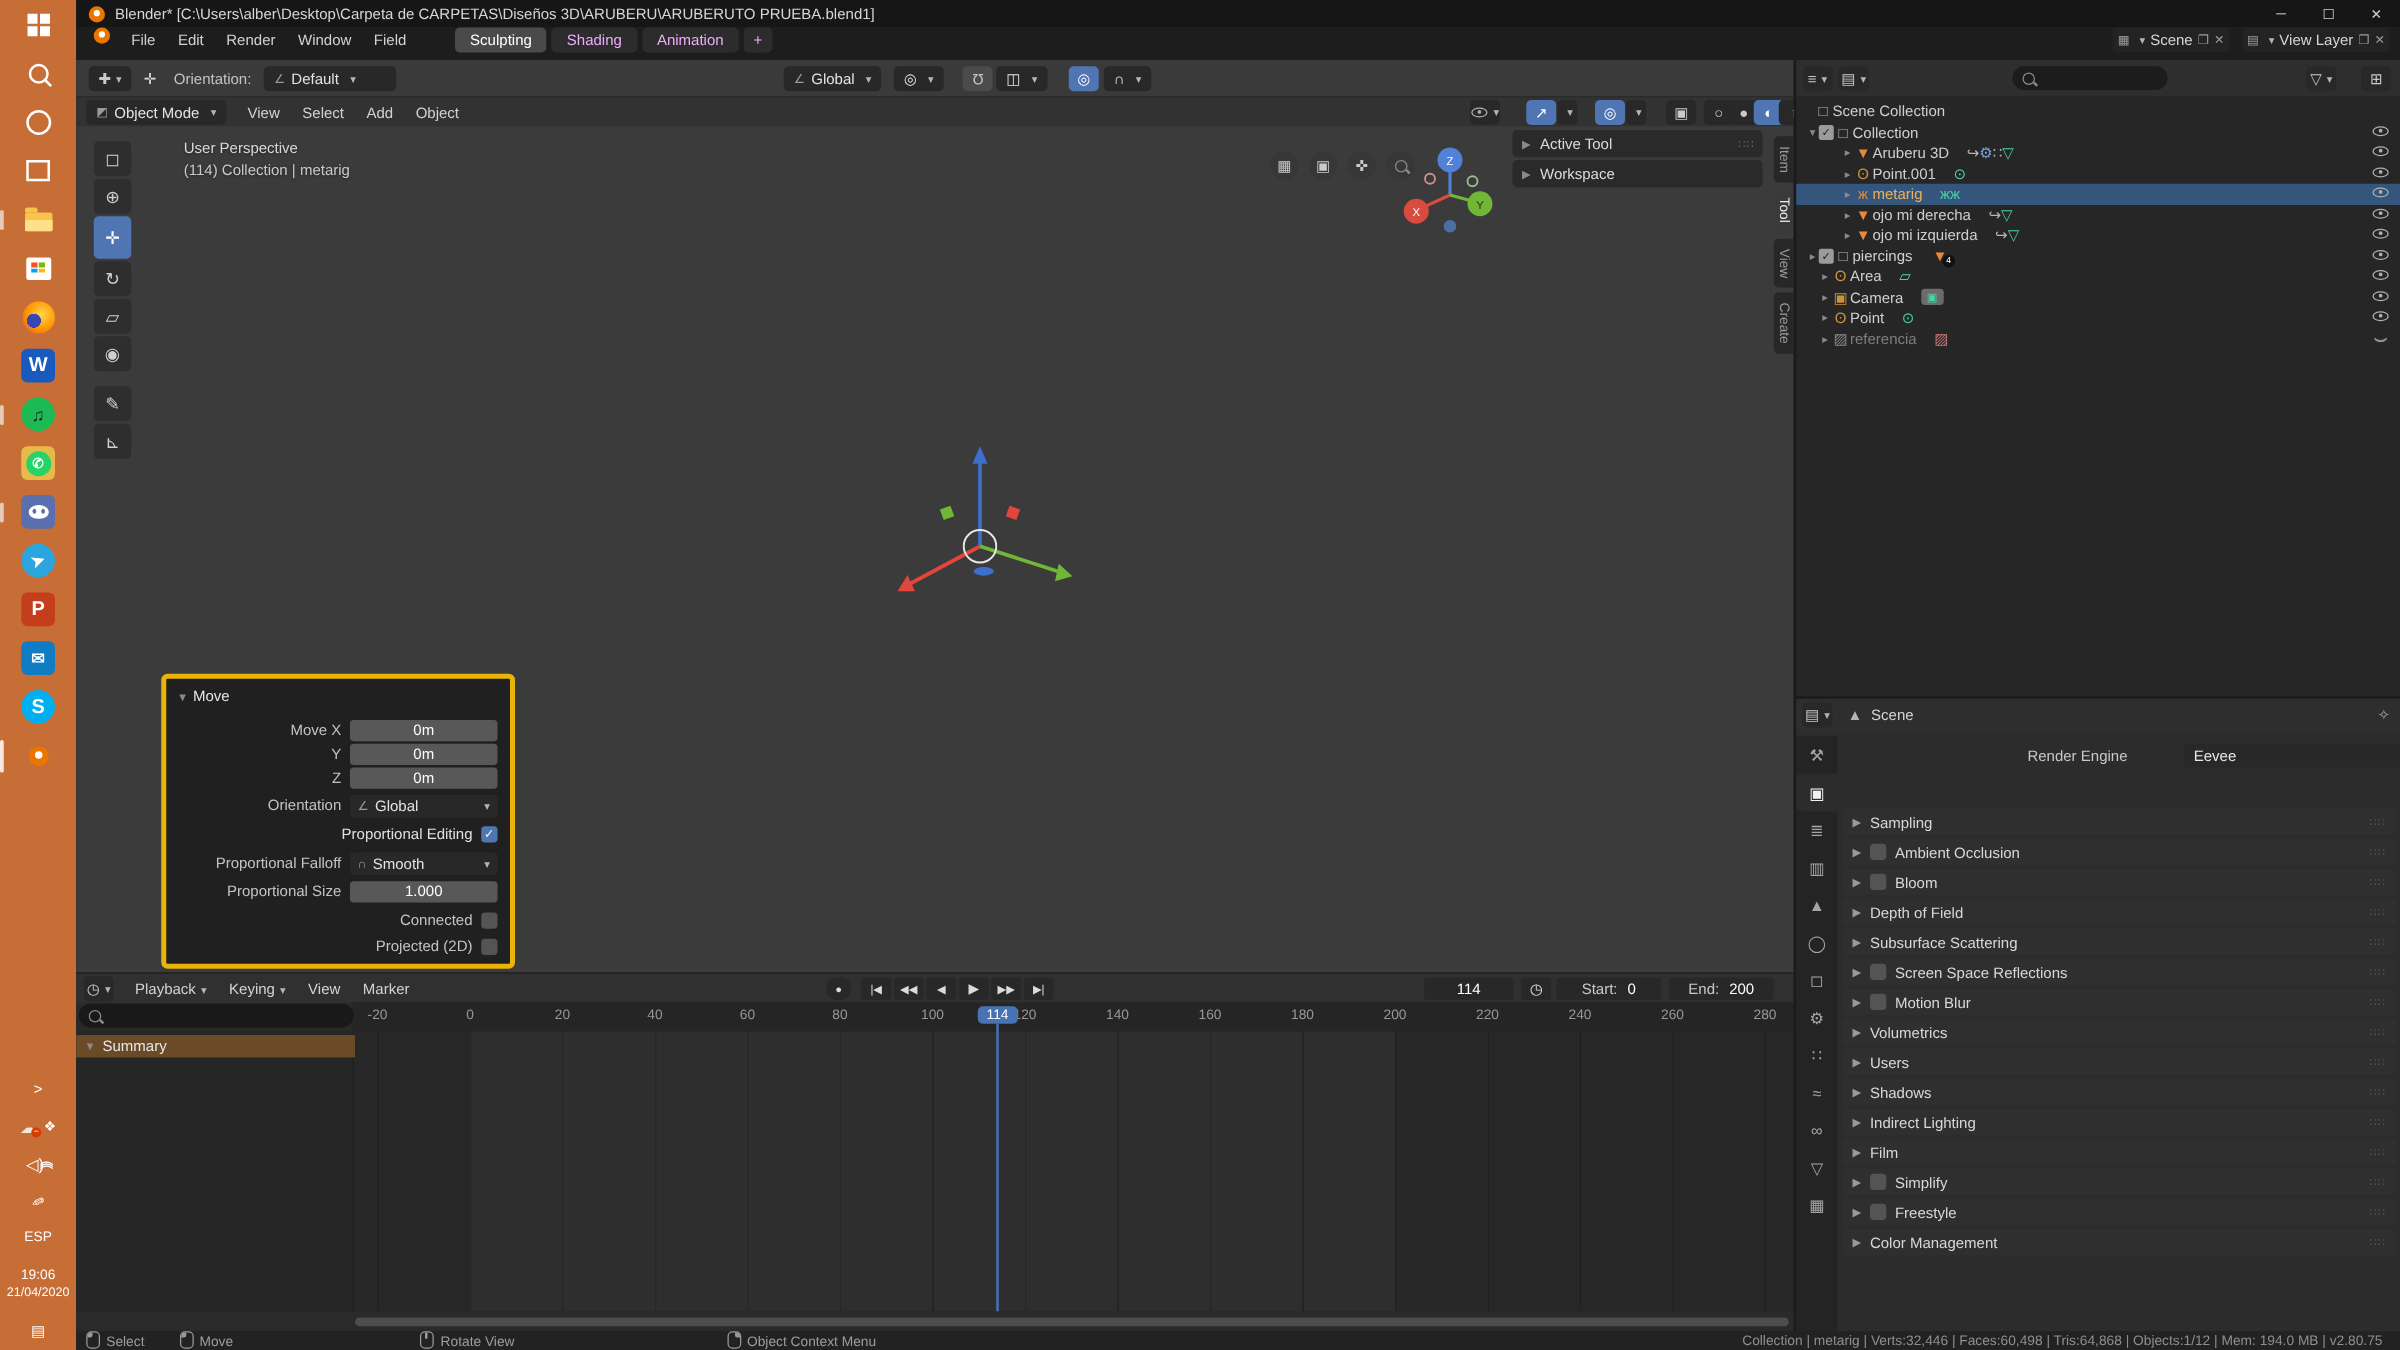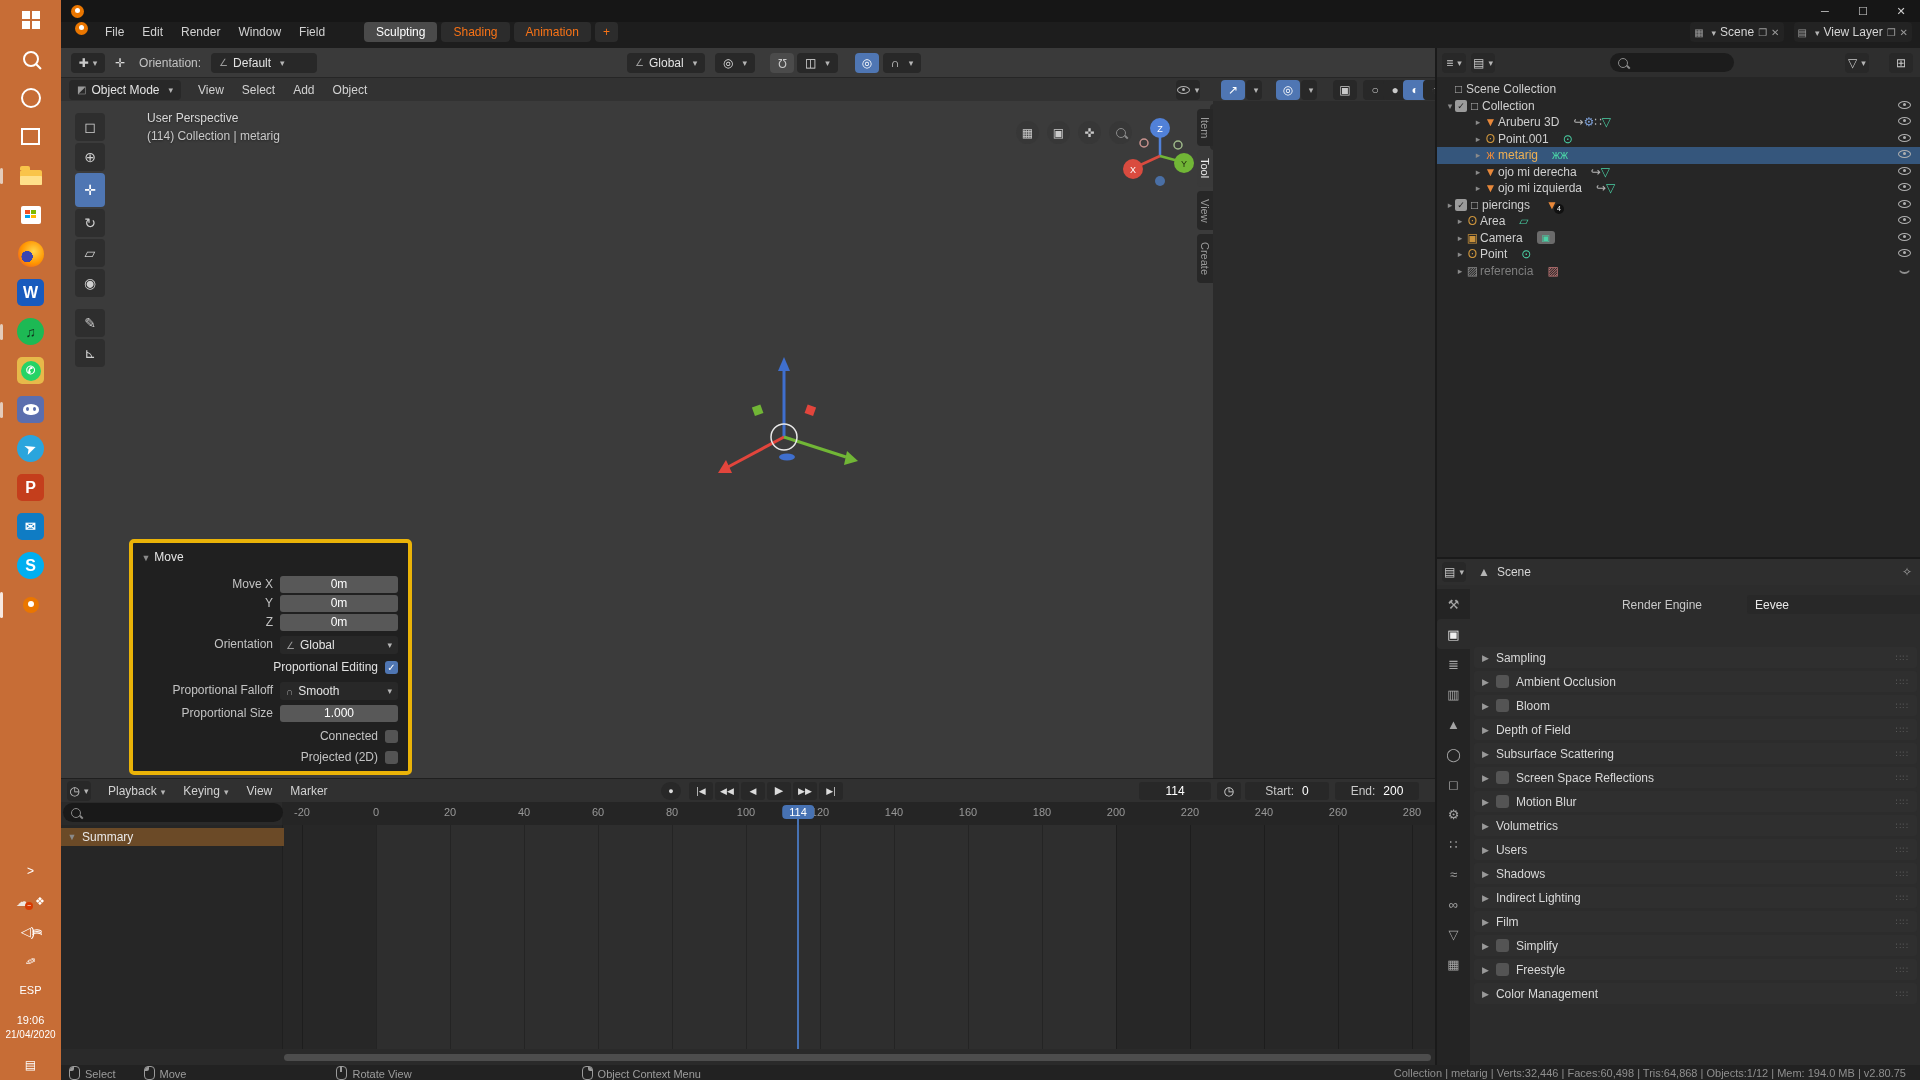--- a/index.html
+++ b/index.html
@@ -33,31 +33,31 @@
   .wifi{display:inline-block;transform:rotate(90deg);font-size:11px;color:#fff;letter-spacing:-2px;}
   
   .app{position:absolute;left:61px;top:0;width:1859px;height:1080px;background:#2b2b2b;}
   .titlebar{position:absolute;left:0;top:0;width:100%;height:22px;background:#161616;display:flex;align-items:center;color:#d6d6d6;}
   .blogo{width:13px;height:13px;border-radius:50%;background:#ea7600;position:relative;margin:0 8px 0 10px;flex:none;}
   .blogo::after{content:"";position:absolute;left:4px;top:3px;width:5px;height:5px;background:#fff;border-radius:50%;}
   .wbtns{margin-left:auto;display:flex;}
   .wbtn{width:38px;height:22px;display:flex;align-items:center;justify-content:center;color:#cfcfcf;font-size:11px;}
   .menubar{position:absolute;left:0;top:22px;width:100%;height:26px;background:#1d1d1d;display:flex;}
   .menu{color:#d2d2d2;padding:0 9px;height:20px;line-height:20px;border-radius:3px;}
-  .wtab{height:20px;line-height:20px;padding:0 12px;border-radius:4px;background:#2c2c2c;color:#f97316;margin-right:4px;}
+  .wtab{height:20px;line-height:20px;padding:0 12px;border-radius:4px;background:#2c2c2c;color:#f0abfc;margin-right:4px;}
   .wtab.active{background:#4a4a4a;color:#fff;}
   .selgroup{display:flex;align-items:center;background:#232323;border-radius:4px;height:20px;padding:0 4px;gap:4px;color:#d5d5d5;}
   .mini{color:#9a9a9a;font-size:10px;}
   .chev::after{content:"▾";font-size:9px;color:#b5b5b5;margin-left:4px;}
   .dd{background:#282828;border-radius:4px;color:#e3e3e3;display:inline-flex;align-items:center;padding:0 8px;height:20px;gap:5px;}
   .ibtn{background:#282828;border-radius:4px;height:20px;min-width:24px;display:inline-flex;align-items:center;justify-content:center;color:#c9c9c9;}
   .tog{background:#4f76b3 !important;color:#fff !important;}
   .topbar{position:absolute;left:0;top:48px;width:1374px;height:29px;background:#3a3a3a;border-bottom:1px solid #262626;display:flex;align-items:center;}
   .vheader{position:absolute;left:0;top:78px;width:1374px;height:23px;background:#323232;display:flex;align-items:center;}
-  .viewport{position:absolute;left:0;top:101px;width:1152px;height:677px;background:#3b3b3b;overflow:hidden;}
+  .viewport{position:absolute;left:0;top:101px;width:1374px;height:677px;background:#3b3b3b;overflow:hidden;}
   .ovl{position:absolute;color:#d9d9d9;text-shadow:0 1px 2px rgba(0,0,0,.4);}
   
   .tools{position:absolute;left:14px;top:12px;display:flex;flex-direction:column;gap:2px;}
   .tool{width:30px;height:28px;background:#2e2e2e;border-radius:4px;display:flex;align-items:center;justify-content:center;color:#cfcfcf;font-size:14px;}
   .tool.active{background:#4f76b3;color:#fff;}
   .gap8{height:8px;}
   
   .stabs{position:absolute;right:0;top:8px;display:flex;flex-direction:column;gap:4px;}
   .stab{writing-mode:vertical-rl;background:#272727;color:#9c9c9c;padding:8px 2px;border-radius:4px 0 0 4px;font-size:11px;}
   .stab.active{background:#3a3a3a;color:#ececec;}
@@ -235,20 +235,21 @@
     </div>
     <div class="tb-item sm">
         <span style="color:#fff;font-size:12px">▤</span>
       </div>
   </div>
 
   <div class="app">
 
     <div class="titlebar">
       <span class="blogo"></span>
+      <span>Blender* [C:\Users\alber\Desktop\Carpeta de CARPETAS\Diseños 3D\ARUBERU\ARUBERUTO PRUEBA.blend1]</span>
       <span class="wbtns">
         <span class="wbtn">─</span>
         <span class="wbtn">☐</span>
         <span class="wbtn">✕</span>
       </span>
     </div>
 
     <div class="menubar">
       <span class="blogo" style="margin-left:14px"></span>
       <span class="menu">File</span>

